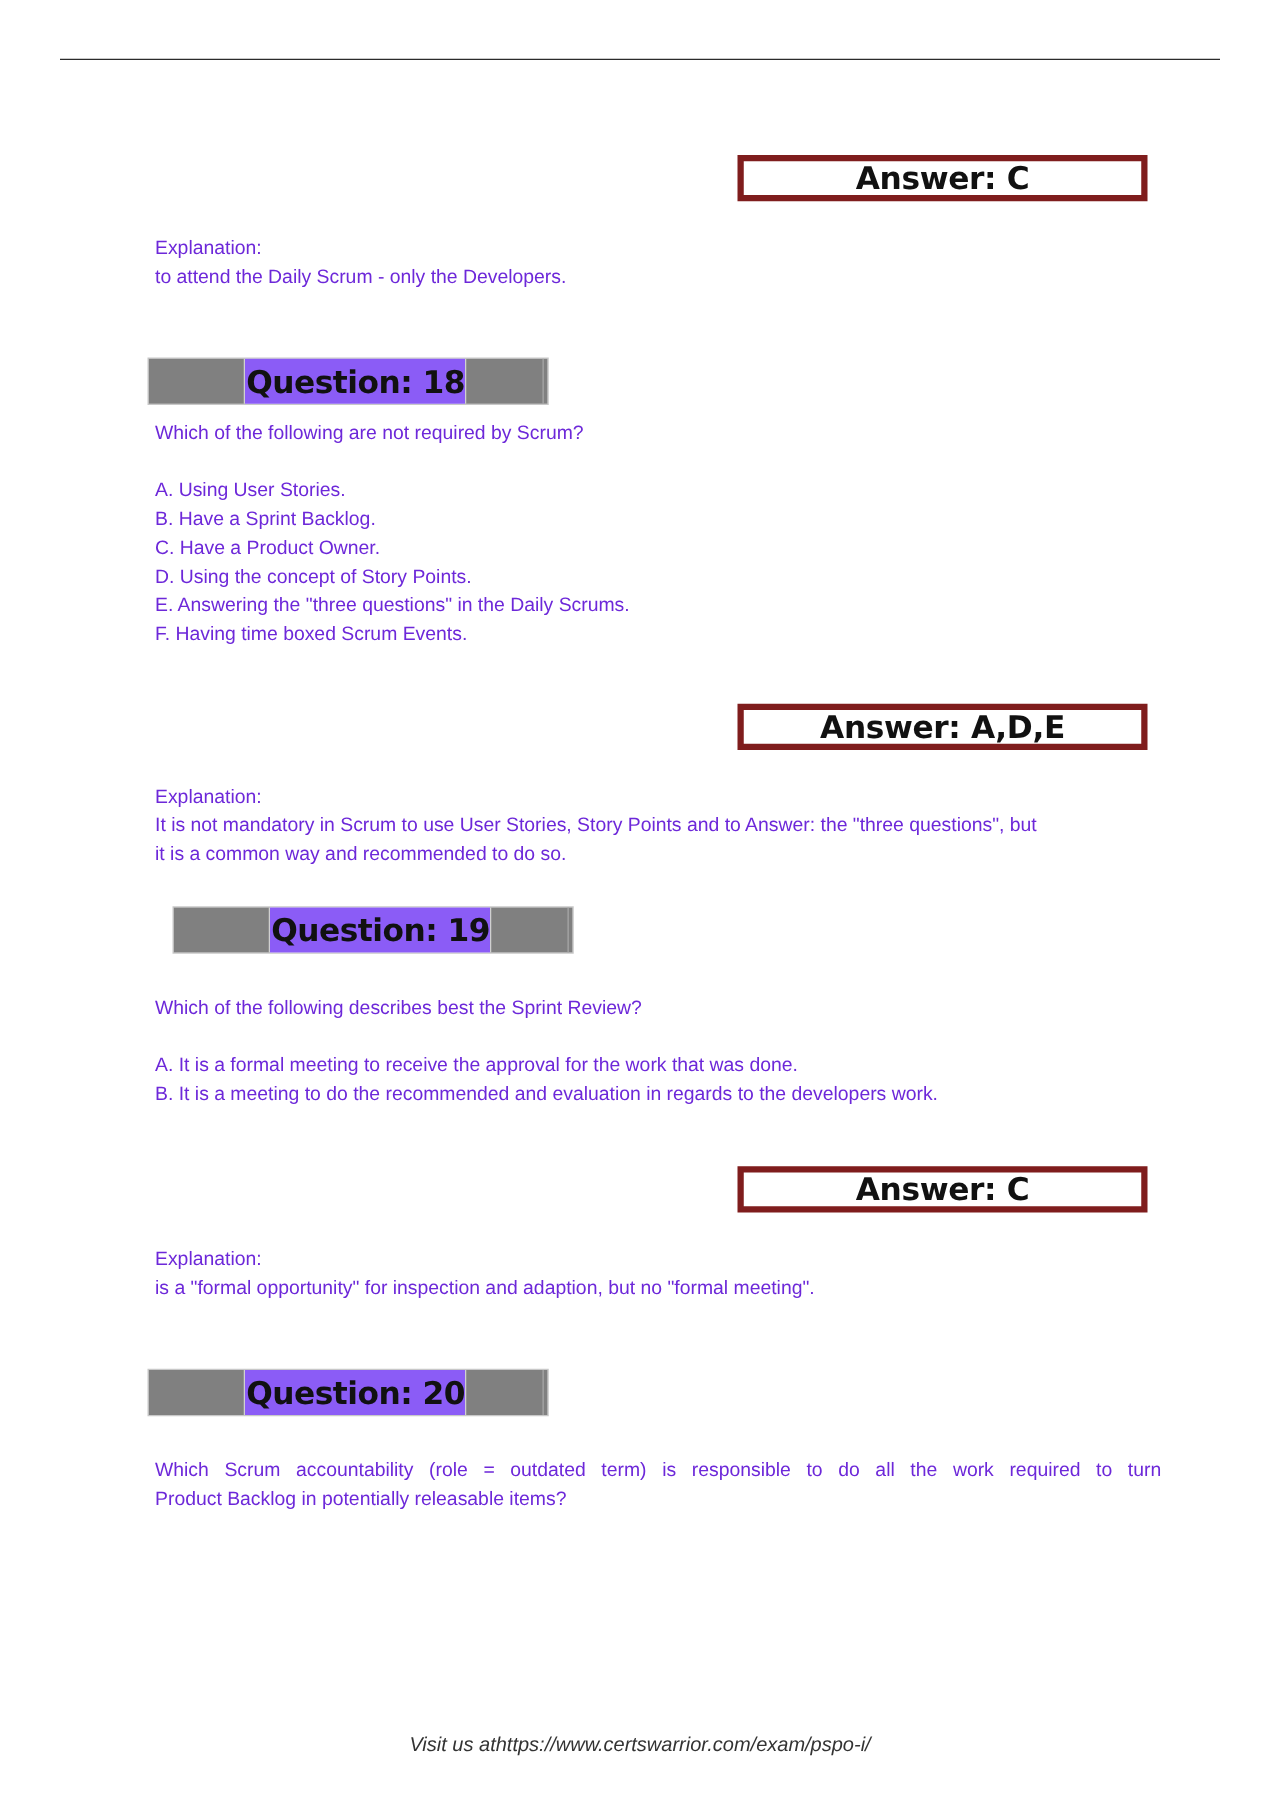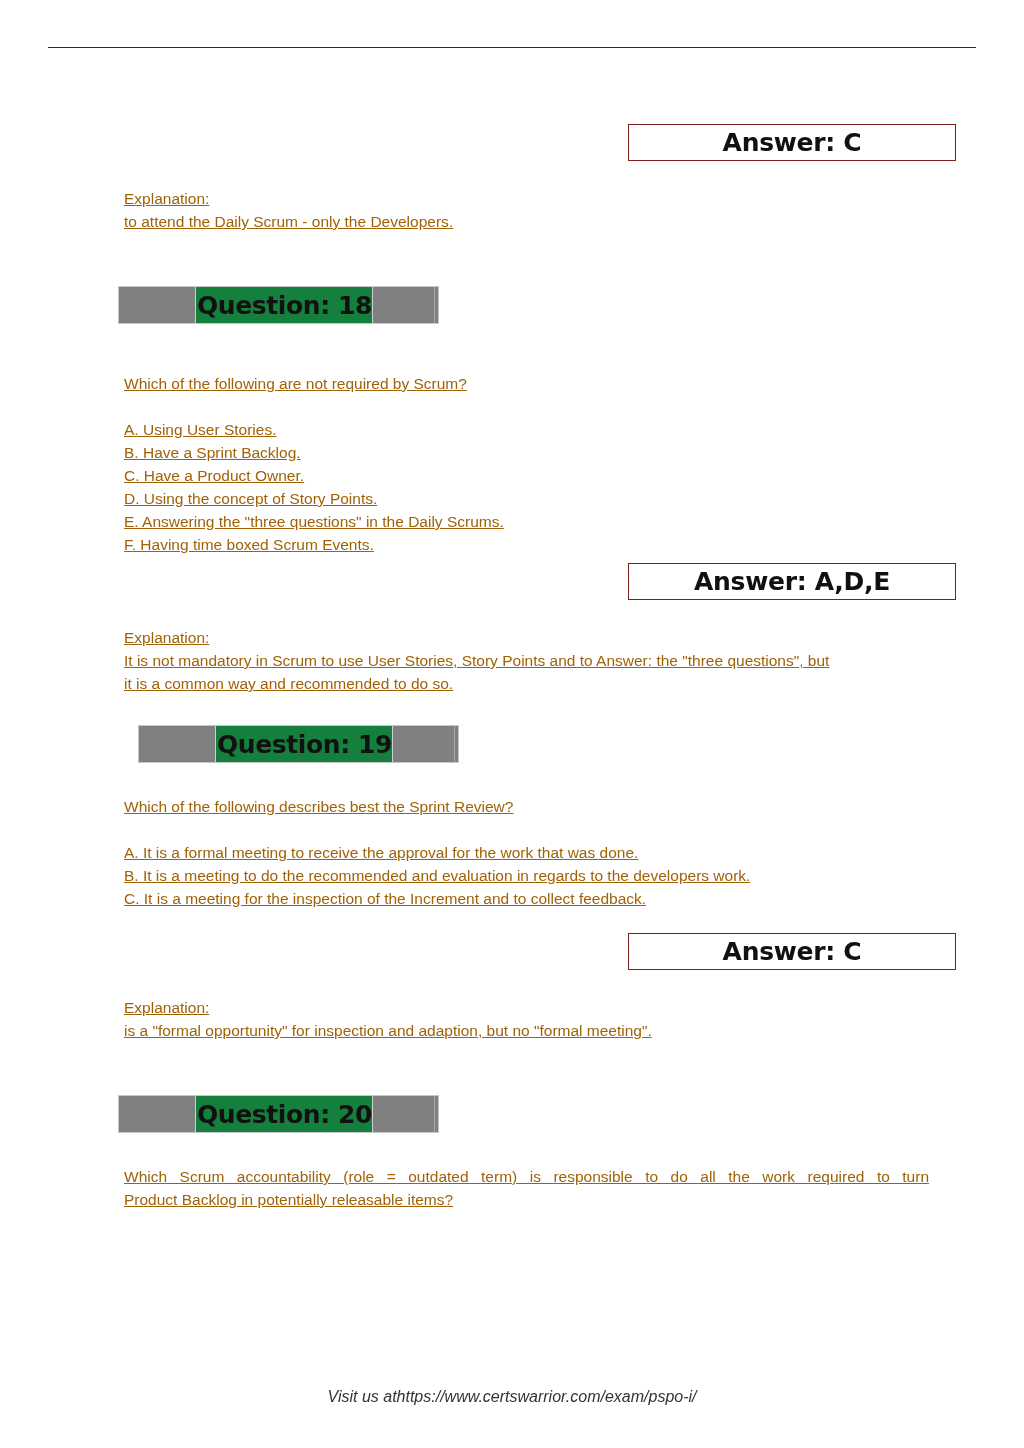--- a/index.html
+++ b/index.html
@@ -13,24 +13,24 @@
       overflow: hidden;
     }
     .top-rule {
       position: absolute;
       left: 48px; top: 47px;
       width: 928px; height: 0;
       border-top: 1px solid #2b2b2b;
     }
     .answer-box {
       position: absolute;
-      left: 628px;
+      left: 590px;
       width: 328px;
       height: 37px;
-      border: 1px solid #7f1d1d;
+      border: 5px solid #7f1d1d;
       background: #fff;
       display: flex; align-items: center; justify-content: center;
       font-family: "DejaVu Sans", "Liberation Sans", sans-serif;
       font-weight: bold;
       font-size: 25px;
       color: #111;
       box-sizing: border-box;
       letter-spacing: -0.3px;
     }
     .question-box {
@@ -54,38 +54,37 @@
       background: #808080;
       border-left: 1px solid #d0d0d0;
       box-sizing: border-box;
       position: relative;
     }
     .question-box .side-r::after {
       content: ""; position: absolute; right: 3px; top: 0; bottom: 0;
       width: 1px; background: #a8a8a8;
     }
     .question-box .label {
-      background: #15803d;
+      background: #8b5cf6;
       display: flex; align-items: center;
       padding: 0 0 0 1px;
       font-family: "DejaVu Sans", "Liberation Sans", sans-serif;
       font-weight: bold;
       font-size: 25px;
       color: #111;
       letter-spacing: -0.4px;
       white-space: nowrap;
     }
     .text-block {
       position: absolute;
       left: 124px;
       width: 805px;
       font-size: 15.5px;
       line-height: 23px;
-      color: #a16207;
-      text-decoration: underline;
+      color: #6d28d9;
     }
     .text-block .line { display: block; white-space: nowrap; }
     .text-block.justify .line-j {
       display: block;
       text-align: justify;
       text-align-last: justify;
     }
     .footer {
       position: absolute;
       left: 0; width: 1024px;
@@ -109,21 +108,21 @@
   <span class="line">Explanation:</span>
   <span class="line">to attend the Daily Scrum - only the Developers.</span>
 </div>
 
 <div class="question-box" style="top:286px;">
   <div class="side-l"></div>
   <div class="label">Question: 18</div>
   <div class="side-r"></div>
 </div>
 
-<div class="text-block" style="top:372px;">
+<div class="text-block" style="top:335px;">
   <span class="line">Which of the following are not required by Scrum?</span>
   <span class="line" style="height:23px;"></span>
   <span class="line">A. Using User Stories.</span>
   <span class="line">B. Have a Sprint Backlog.</span>
   <span class="line">C. Have a Product Owner.</span>
   <span class="line">D. Using the concept of Story Points.</span>
   <span class="line">E. Answering the "three questions" in the Daily Scrums.</span>
   <span class="line">F. Having time boxed Scrum Events.</span>
 </div>
 
@@ -141,21 +140,20 @@
   <div class="side-l"></div>
   <div class="label">Question: 19</div>
   <div class="side-r"></div>
 </div>
 
 <div class="text-block" style="top:795px;">
   <span class="line">Which of the following describes best the Sprint Review?</span>
   <span class="line" style="height:23px;"></span>
   <span class="line">A. It is a formal meeting to receive the approval for the work that was done.</span>
   <span class="line">B. It is a meeting to do the recommended and evaluation in regards to the developers work.</span>
-  <span class="line">C. It is a meeting for the inspection of the Increment and to collect feedback.</span>
 </div>
 
 <div class="answer-box" style="top:933px;">
   <span>Answer: C</span>
 </div>
 
 <div class="text-block" style="top:996px;">
   <span class="line">Explanation:</span>
   <span class="line">is a "formal opportunity" for inspection and adaption, but no "formal meeting".</span>
 </div>

